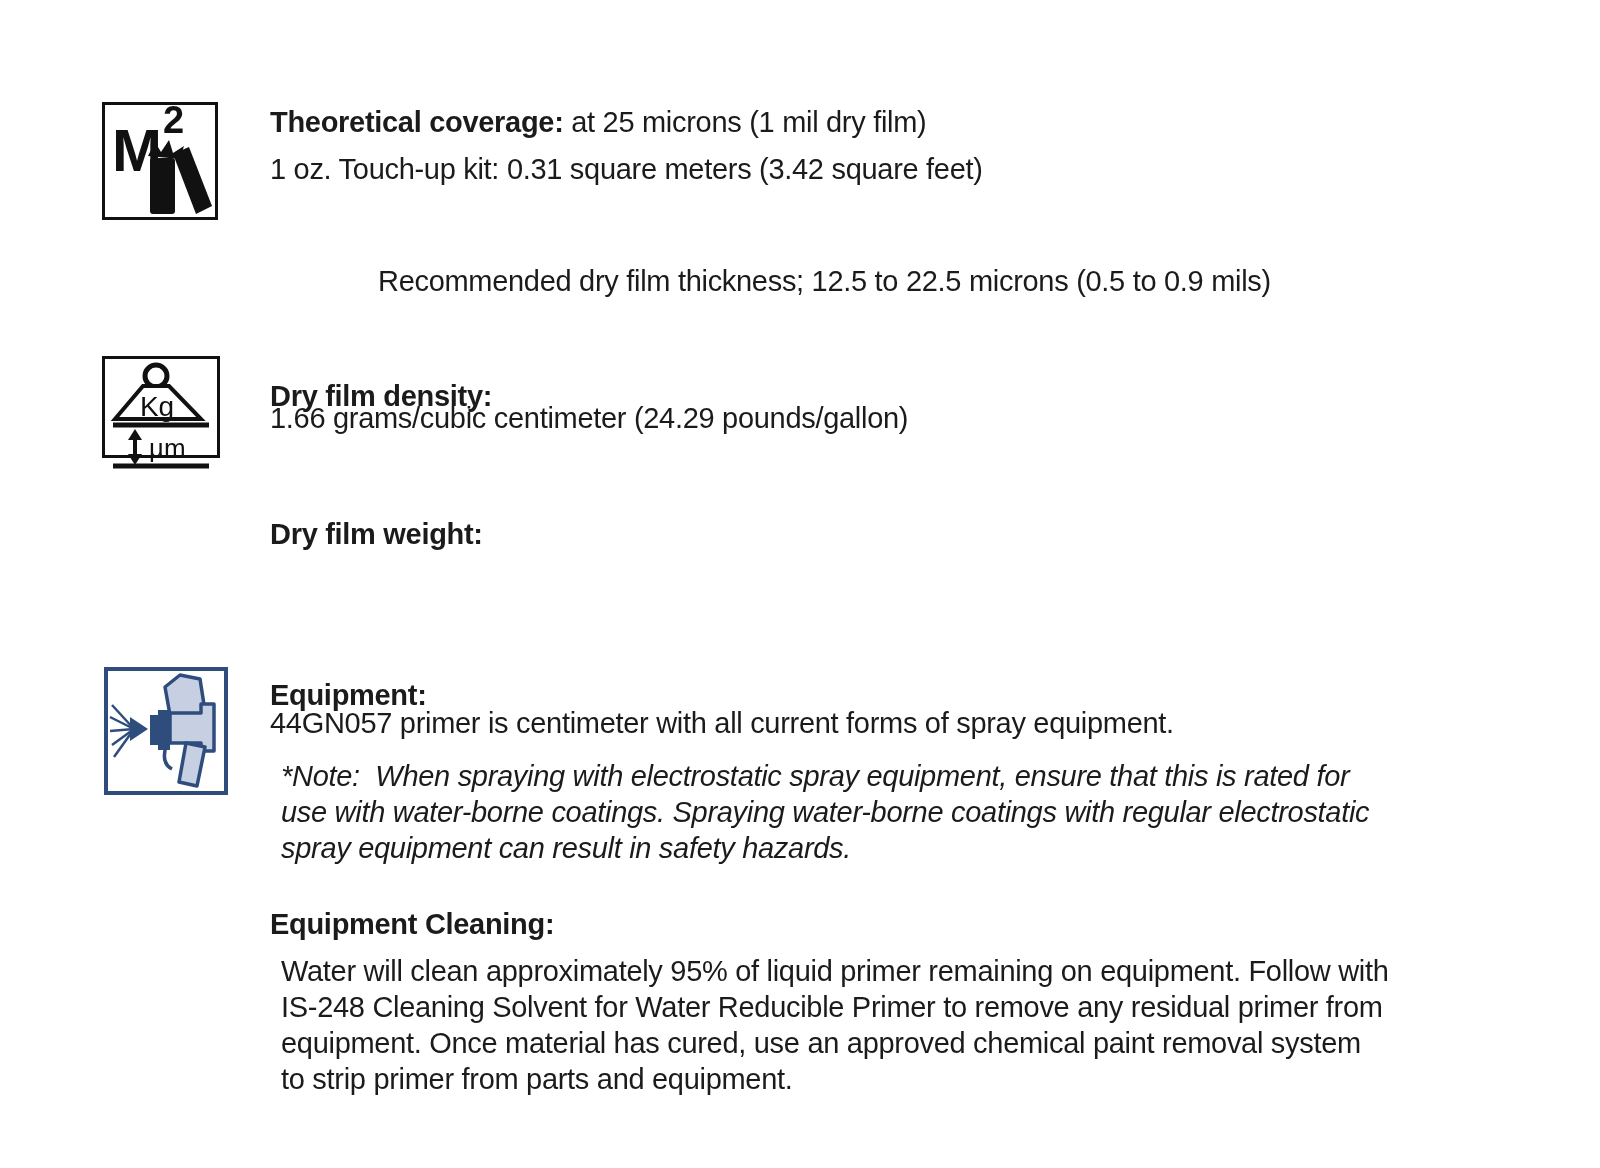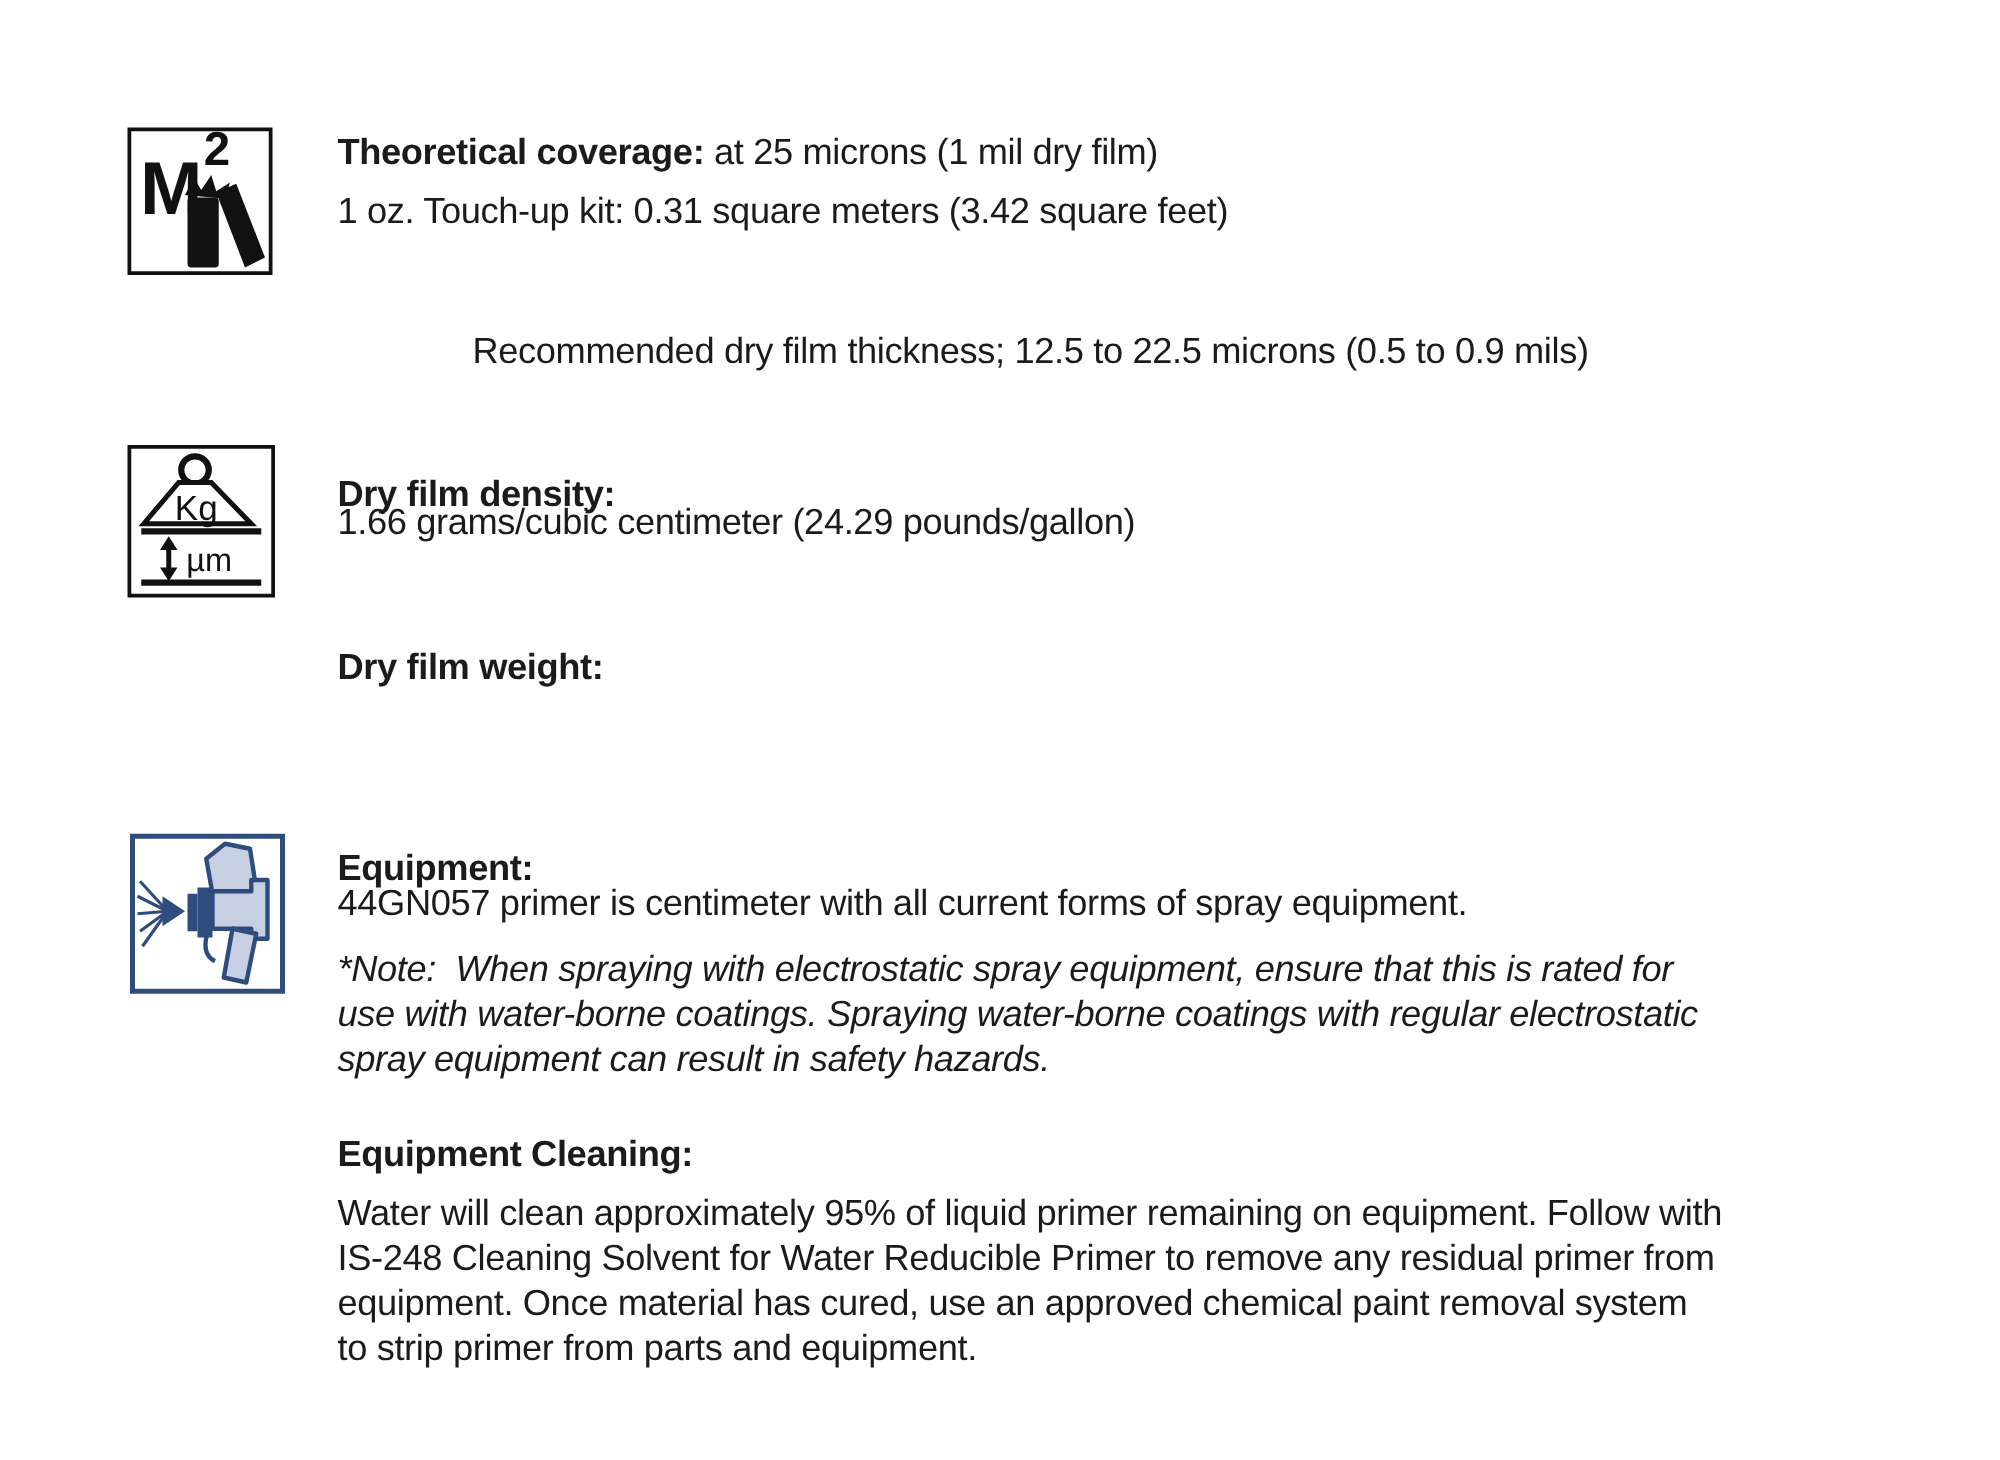--- a/index.html
+++ b/index.html
@@ -15,21 +15,21 @@
     position:absolute;
     left:270px;
     width:1290px;
     font-size:29px;
     line-height:37px;
     letter-spacing:-0.3px;
     white-space:pre-wrap;
   }
   .bold{font-weight:bold;}
   .italic{font-style:italic;}
-  .lh36{line-height:36px;}
+  .lh36{line-height:36px;margin-left:11px;}
   .iconbox{
     position:absolute;
     box-sizing:border-box;
     background:#ffffff;
   }
   .blackbox{border:3px solid #111111;}
   .bluebox{border:4px solid #2e4d7d;}
   .m2wrap{position:relative;width:100%;height:100%;}
   .m-letter{
     position:absolute;left:7px;top:16px;
@@ -62,21 +62,21 @@
       </svg>
     </div>
   </div>
 
   <div class="txt" style="top:104px;"><span class="bold">Theoretical coverage:</span><span> at 25 microns (1 mil dry film)</span></div>
 
   <div class="txt" style="top:151px;">1 oz. Touch-up kit: 0.31 square meters (3.42 square feet)</div>
 
   <div class="txt" style="left:335px;top:263px;width:1230px;margin-left:43px;">Recommended dry film thickness; 12.5 to 22.5 microns (0.5 to 0.9 mils)</div>
 
-  <div class="iconbox blackbox" style="left:102px;top:356px;width:118px;height:122px;">
+  <div class="iconbox blackbox" style="left:102px;top:356px;width:118px;height:102px;">
     <svg class="kgsvg" width="112" height="116" viewBox="0 0 112 116">
       <circle cx="51" cy="17" r="11" fill="none" stroke="#111111" stroke-width="5"></circle>
       <polygon points="10,60 38,27 64,27 96,60" fill="#ffffff" stroke="#111111" stroke-width="4"></polygon>
       <text x="52" y="57" font-size="28" text-anchor="middle" fill="#111111">Kg</text>
       <line x1="8" y1="66" x2="104" y2="66" stroke="#111111" stroke-width="5"></line>
       <line x1="30" y1="78" x2="30" y2="98" stroke="#111111" stroke-width="4"></line>
       <polygon points="30,70 23,81 37,81" fill="#111111"></polygon>
       <polygon points="30,106 23,95 37,95" fill="#111111"></polygon>
       <text x="44" y="98" font-size="26" fill="#111111">µm</text>
       <line x1="8" y1="107" x2="104" y2="107" stroke="#111111" stroke-width="5"></line>

